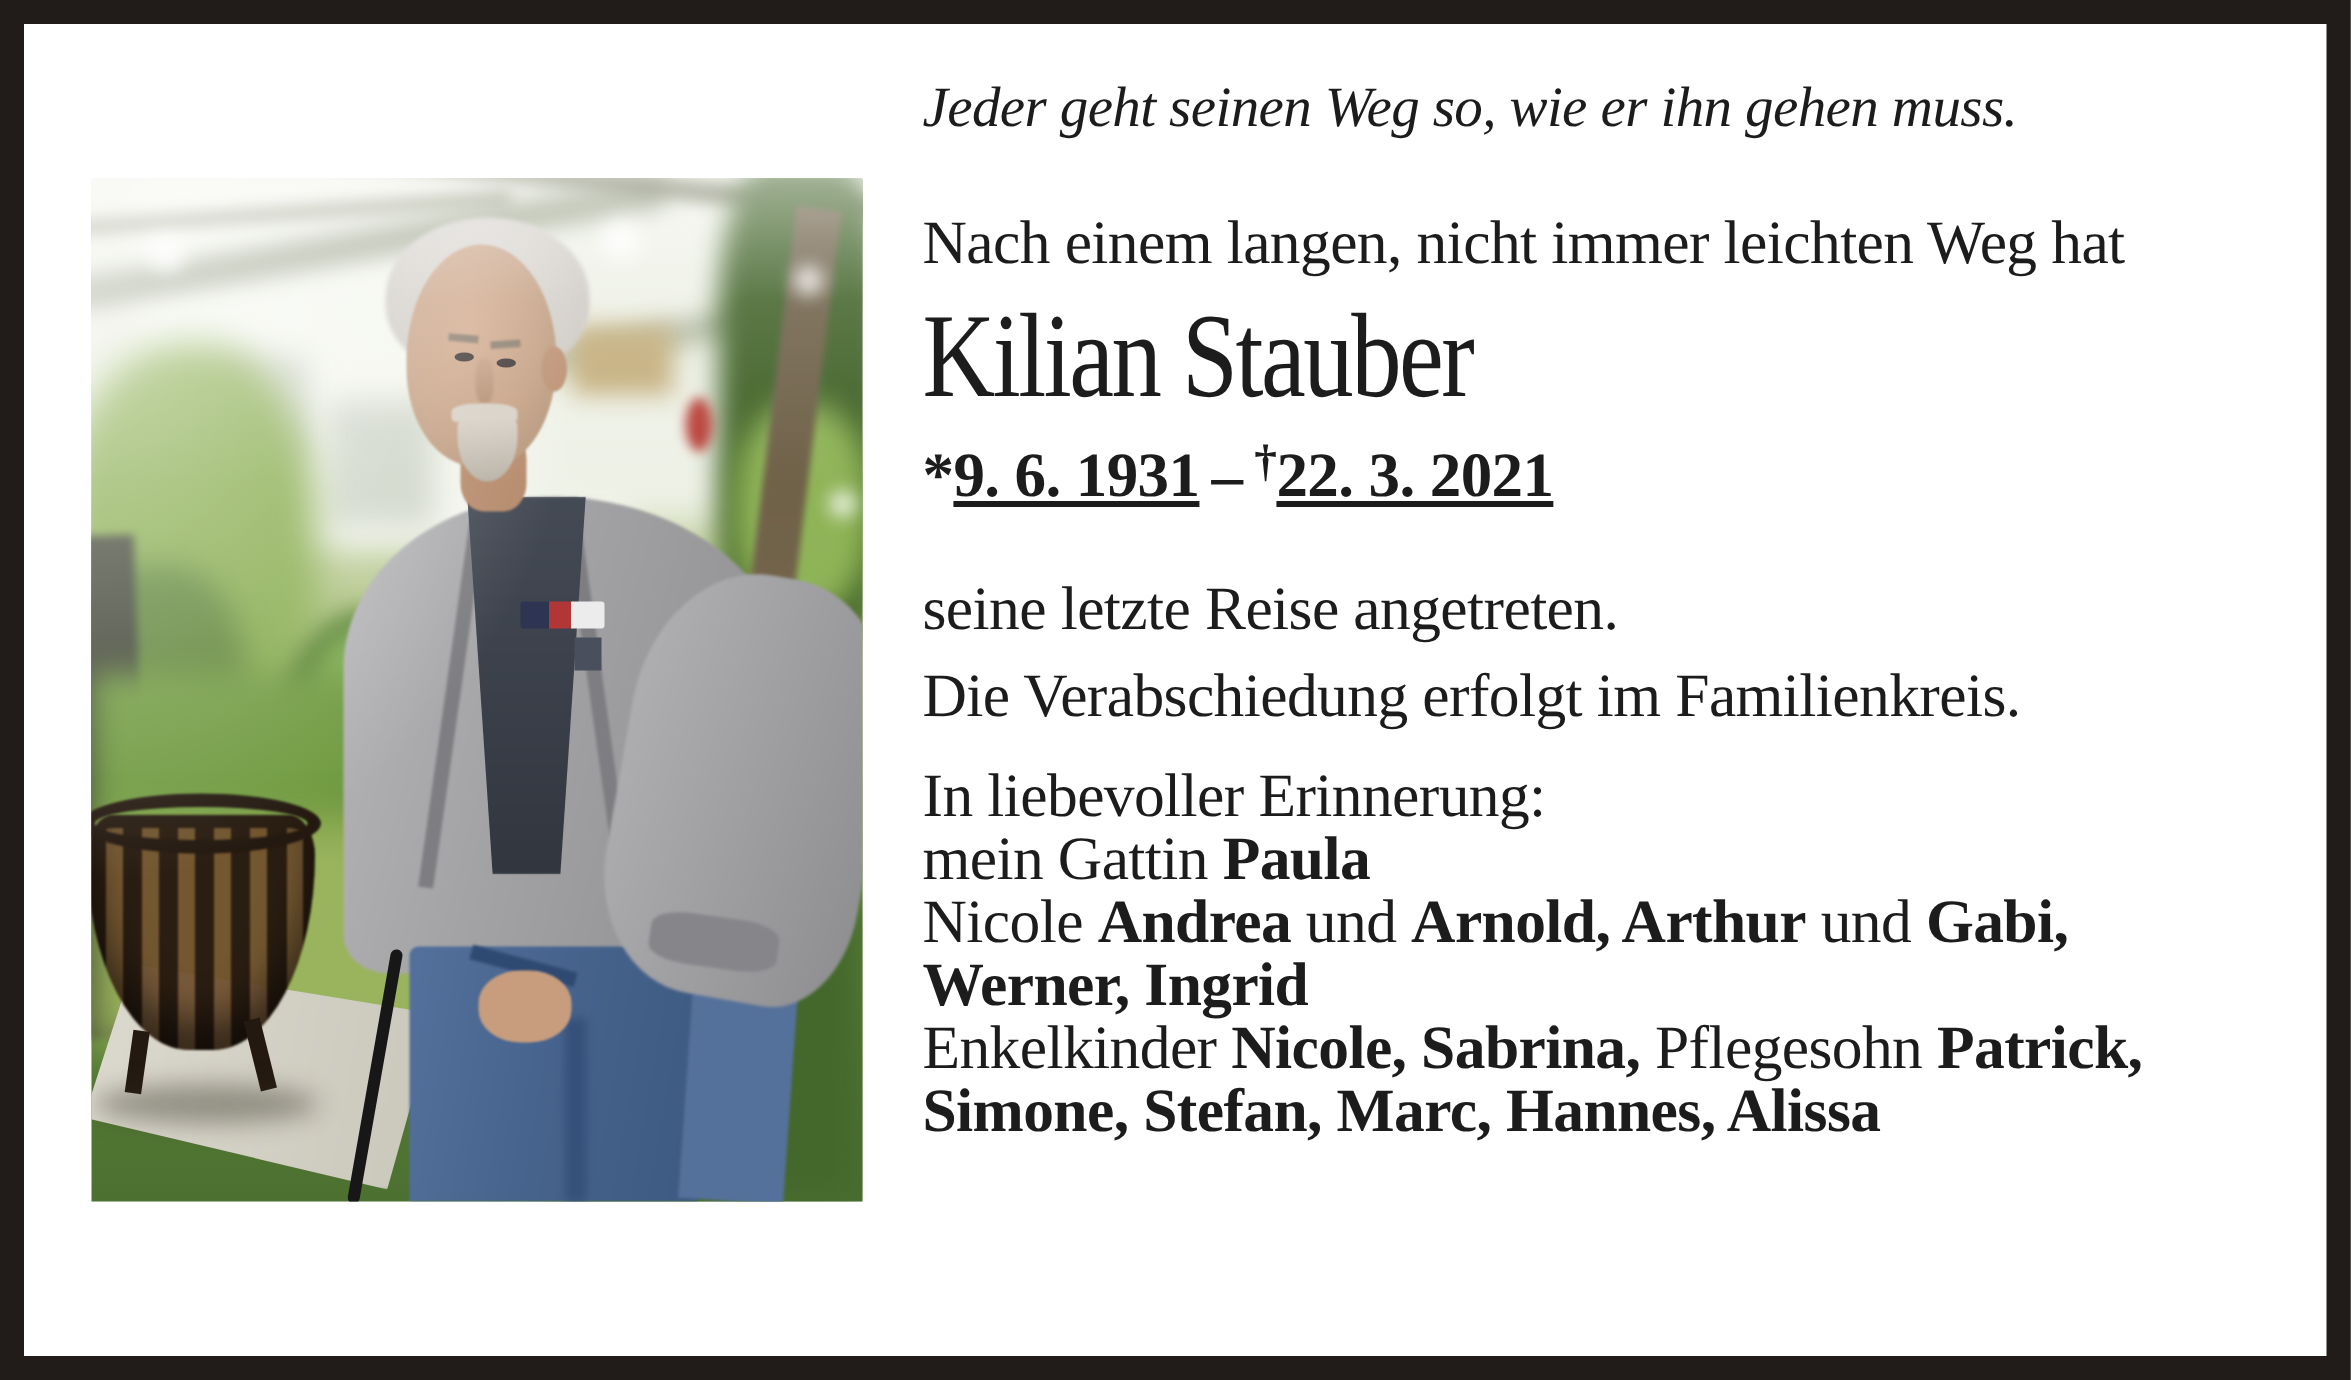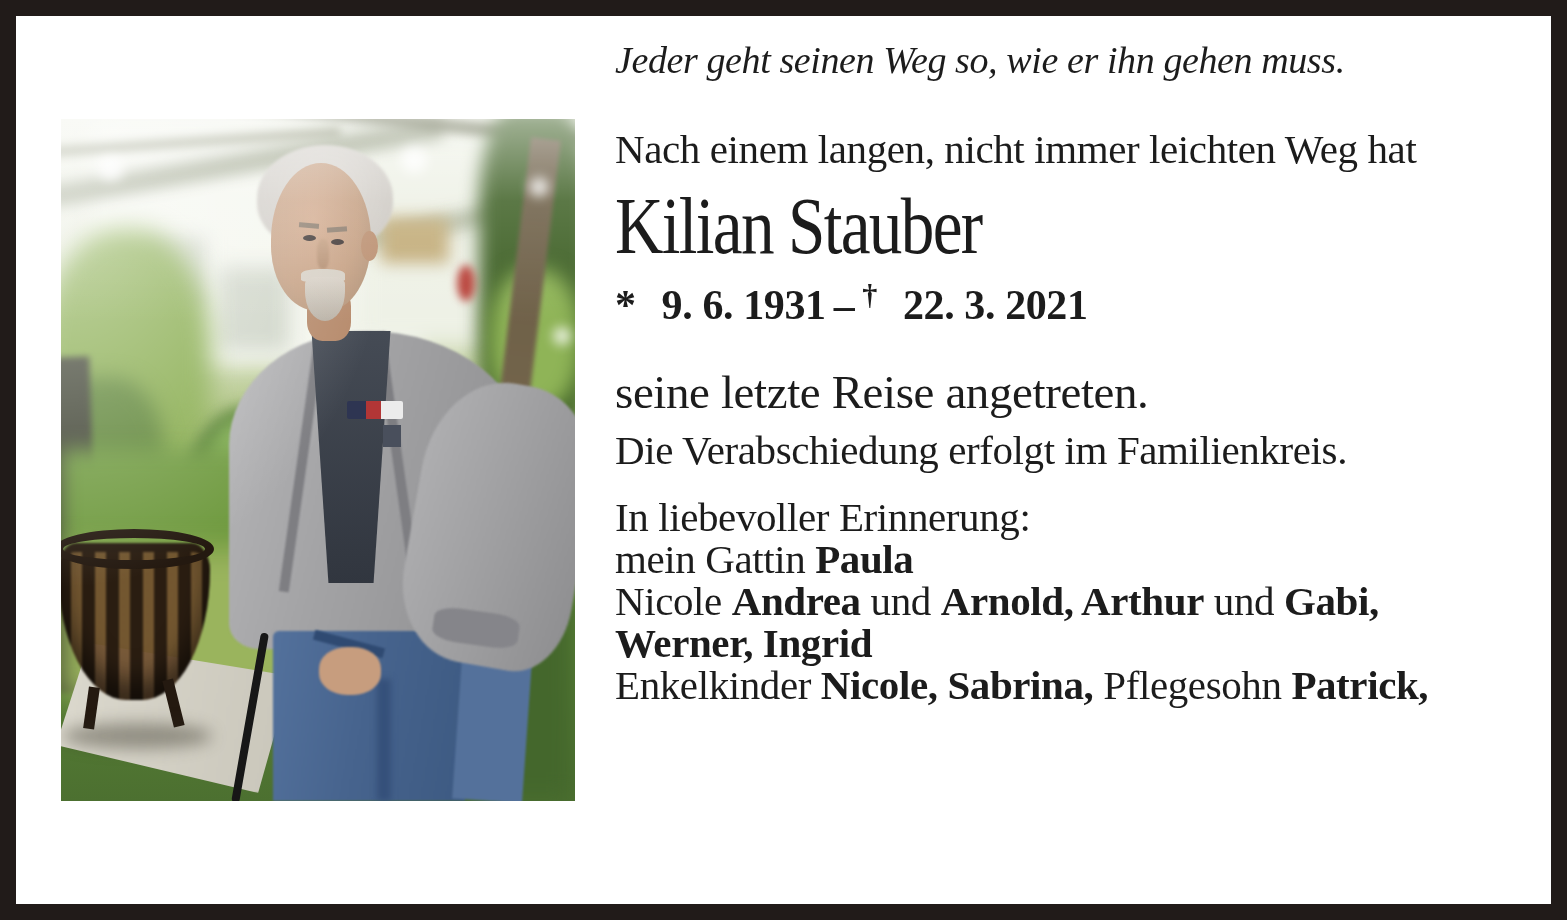--- a/index.html
+++ b/index.html
@@ -89,32 +89,32 @@
   .jeans-split{left:316px;top:560px;width:14px;height:122px;background:#35507a;filter:blur(3px);}
   .man-pocket{left:252px;top:520px;width:72px;height:10px;background:#2f4a72;transform:rotate(15deg);filter:blur(1px);}
   .man-hand{left:258px;top:528px;width:62px;height:48px;background:#c79d7e;border-radius:45%;filter:blur(.8px);}
   .ph-cane{left:200px;top:514px;width:8px;height:172px;background:#171717;border-radius:4px;
     transform:rotate(10deg);transform-origin:top center;}
   .ph-wash{inset:0;background:
     linear-gradient(180deg,rgba(255,255,255,.5) 0%,rgba(255,255,255,.15) 12%,rgba(255,255,255,0) 30%),
     radial-gradient(ellipse at 0% 14%,rgba(255,255,255,.5),transparent 45%);}
 
   
-  .content{position:absolute;left:599px;top:4px;width:880px;letter-spacing:-.4px;}
+  .content{position:absolute;left:599px;top:16px;width:880px;letter-spacing:-.4px;}
   .content p,.content h1{margin:0;}
   .quote{padding-top:16px;font-style:italic;font-size:38px;line-height:48px;}
   .intro{margin-top:40px !important;font-size:41px;line-height:50px;}
   .name{margin-top:12px !important;font-size:80px;line-height:80px;font-weight:400;letter-spacing:-2px;
     transform:scaleX(.84);transform-origin:left;white-space:nowrap;}
   .dates{margin-top:6px !important;font-size:42px;line-height:46px;font-weight:700;}
   .dates .star{font-size:1em;}
-  .dates .dt{margin-left:26px;}
+  .dates .dt{margin-left:0;text-decoration:underline;}
   .dates .sep{margin-left:8px;}
   .dates .dagger{margin-left:8px;font-size:.72em;vertical-align:.45em;}
-  .p1{margin-top:40px !important;font-size:47px;line-height:48px;}
+  .p1{margin-top:40px !important;font-size:41px;line-height:48px;}
   .p2{margin-top:10px !important;font-size:41px;line-height:48px;}
   .fam{margin-top:22px !important;font-size:41px;line-height:42px;}
   .fam p{margin:0;}
   .b{font-weight:700;}
   .address{margin-top:30px !important;font-size:40px;line-height:46px;}
 </style>
 </head>
 <body>
 
 <div class="frame">
@@ -193,18 +193,19 @@
 
       <p class="p1">seine letzte Reise angetreten.</p>
       <p class="p2">Die Verabschiedung erfolgt im Familienkreis.</p>
 
       <div class="fam">
         <p>In liebevoller Erinnerung:</p>
         <p><span>mein Gattin </span><span class="b">Paula</span></p>
         <p><span>Nicole </span><span class="b">Andrea</span><span> und </span><span class="b">Arnold, Arthur</span><span> und </span><span class="b">Gabi,</span></p>
         <p><span class="b">Werner, Ingrid</span></p>
         <p><span>Enkelkinder </span><span class="b">Nicole, Sabrina,</span><span> Pflegesohn </span><span class="b">Patrick,</span></p>
+        <p><span class="b">Simone, Stefan, Marc, Hannes, Alissa</span></p>
       </div>
 
     </main>
 
   </div>
 </div>
 
 </body></html>

